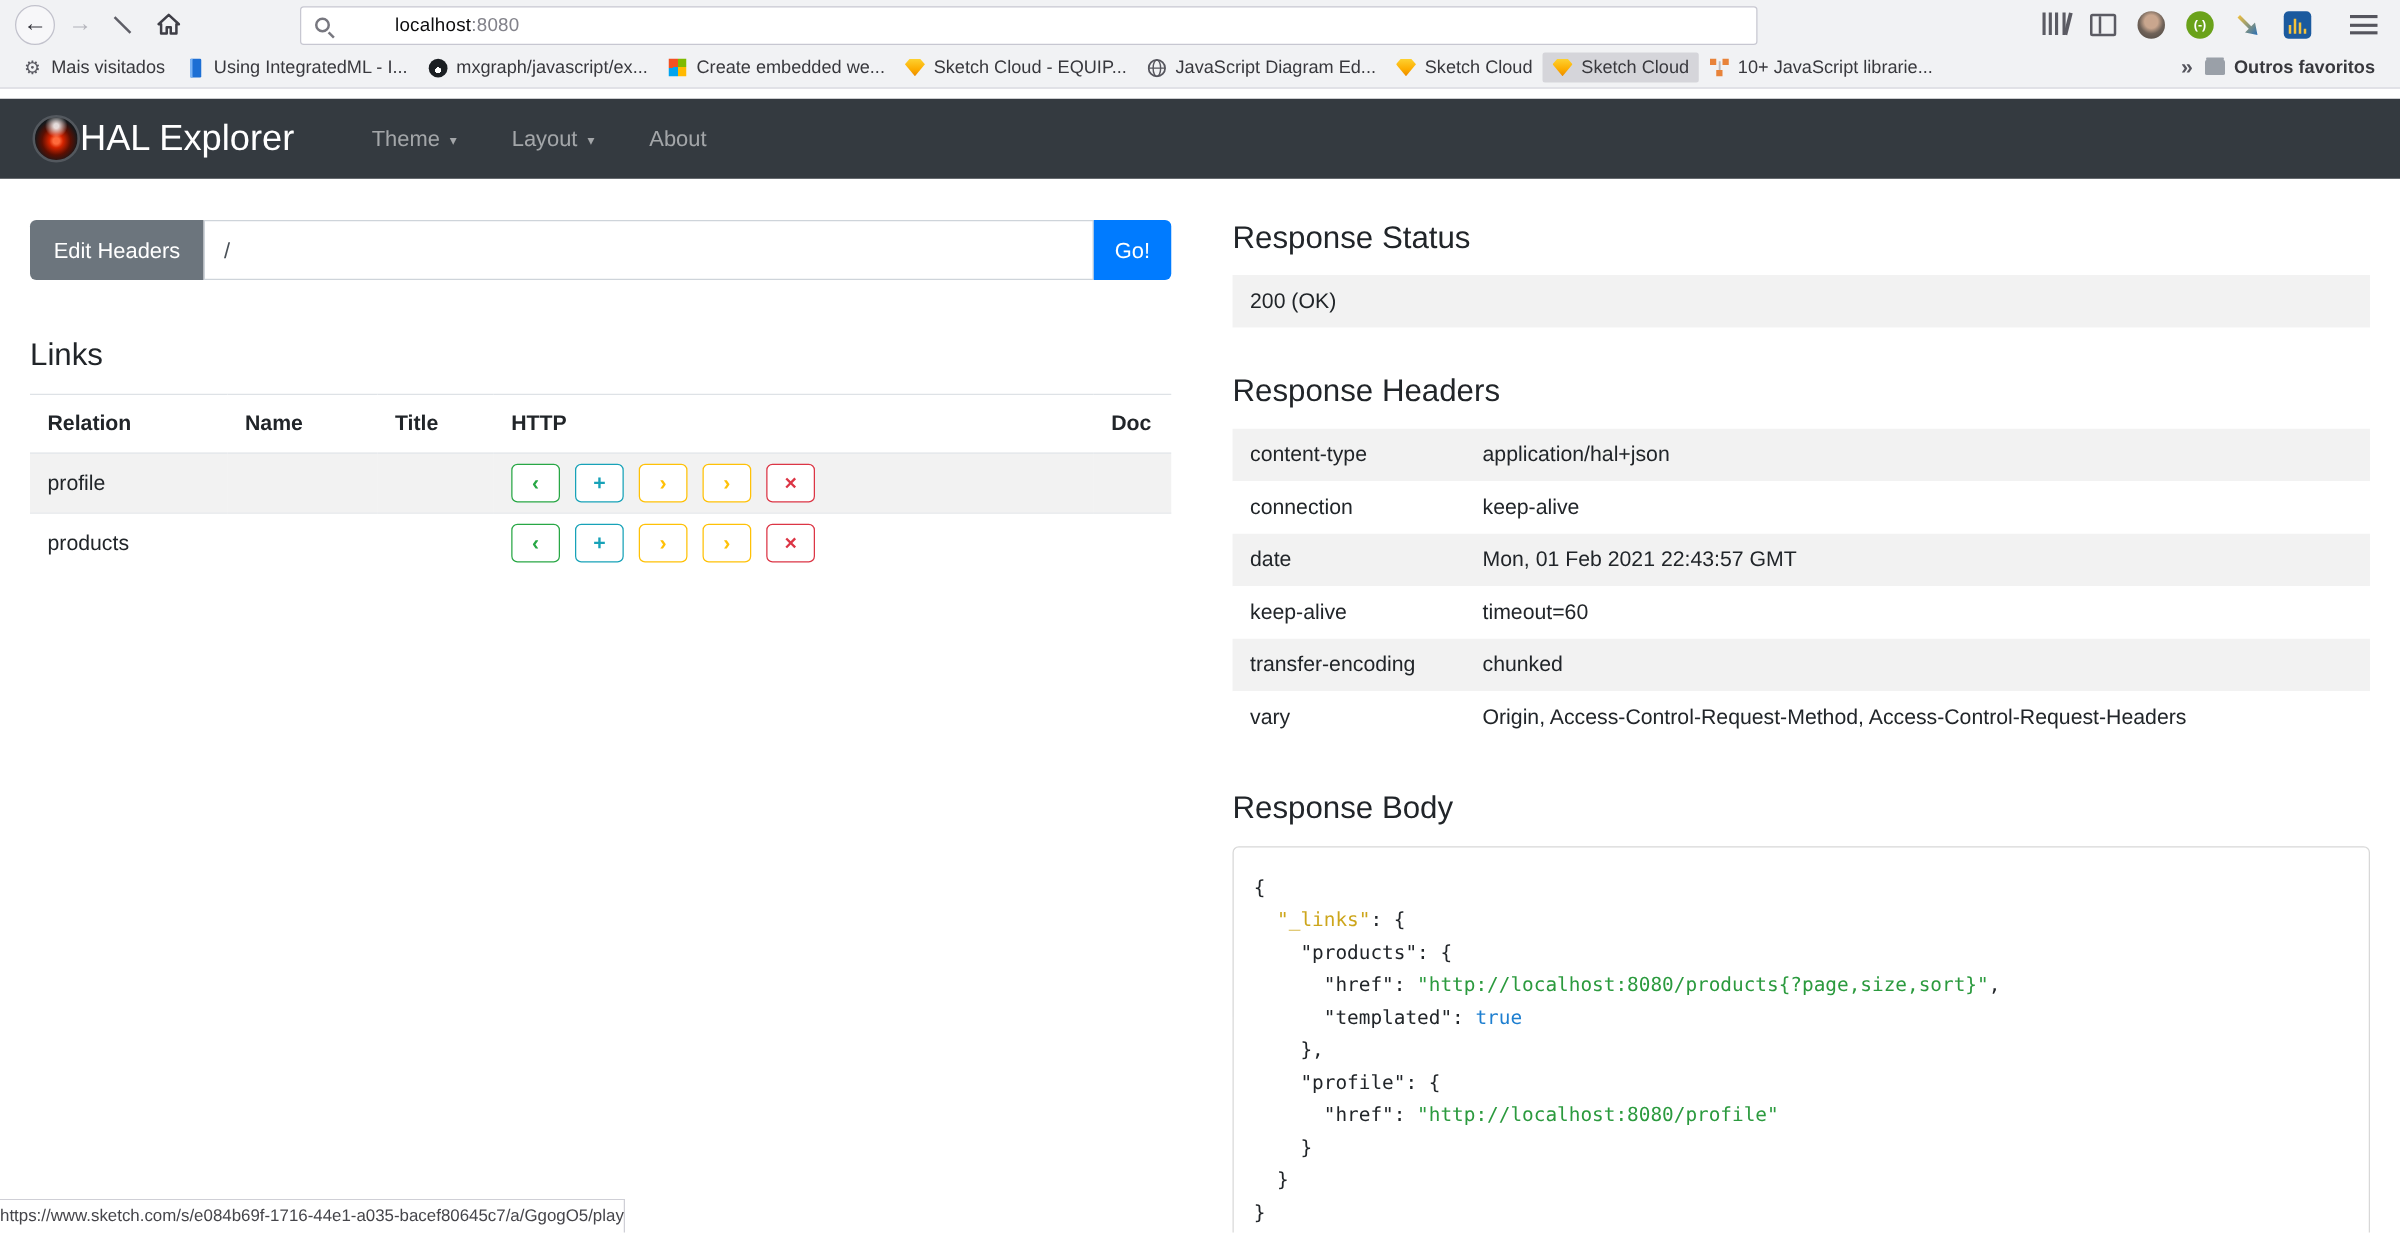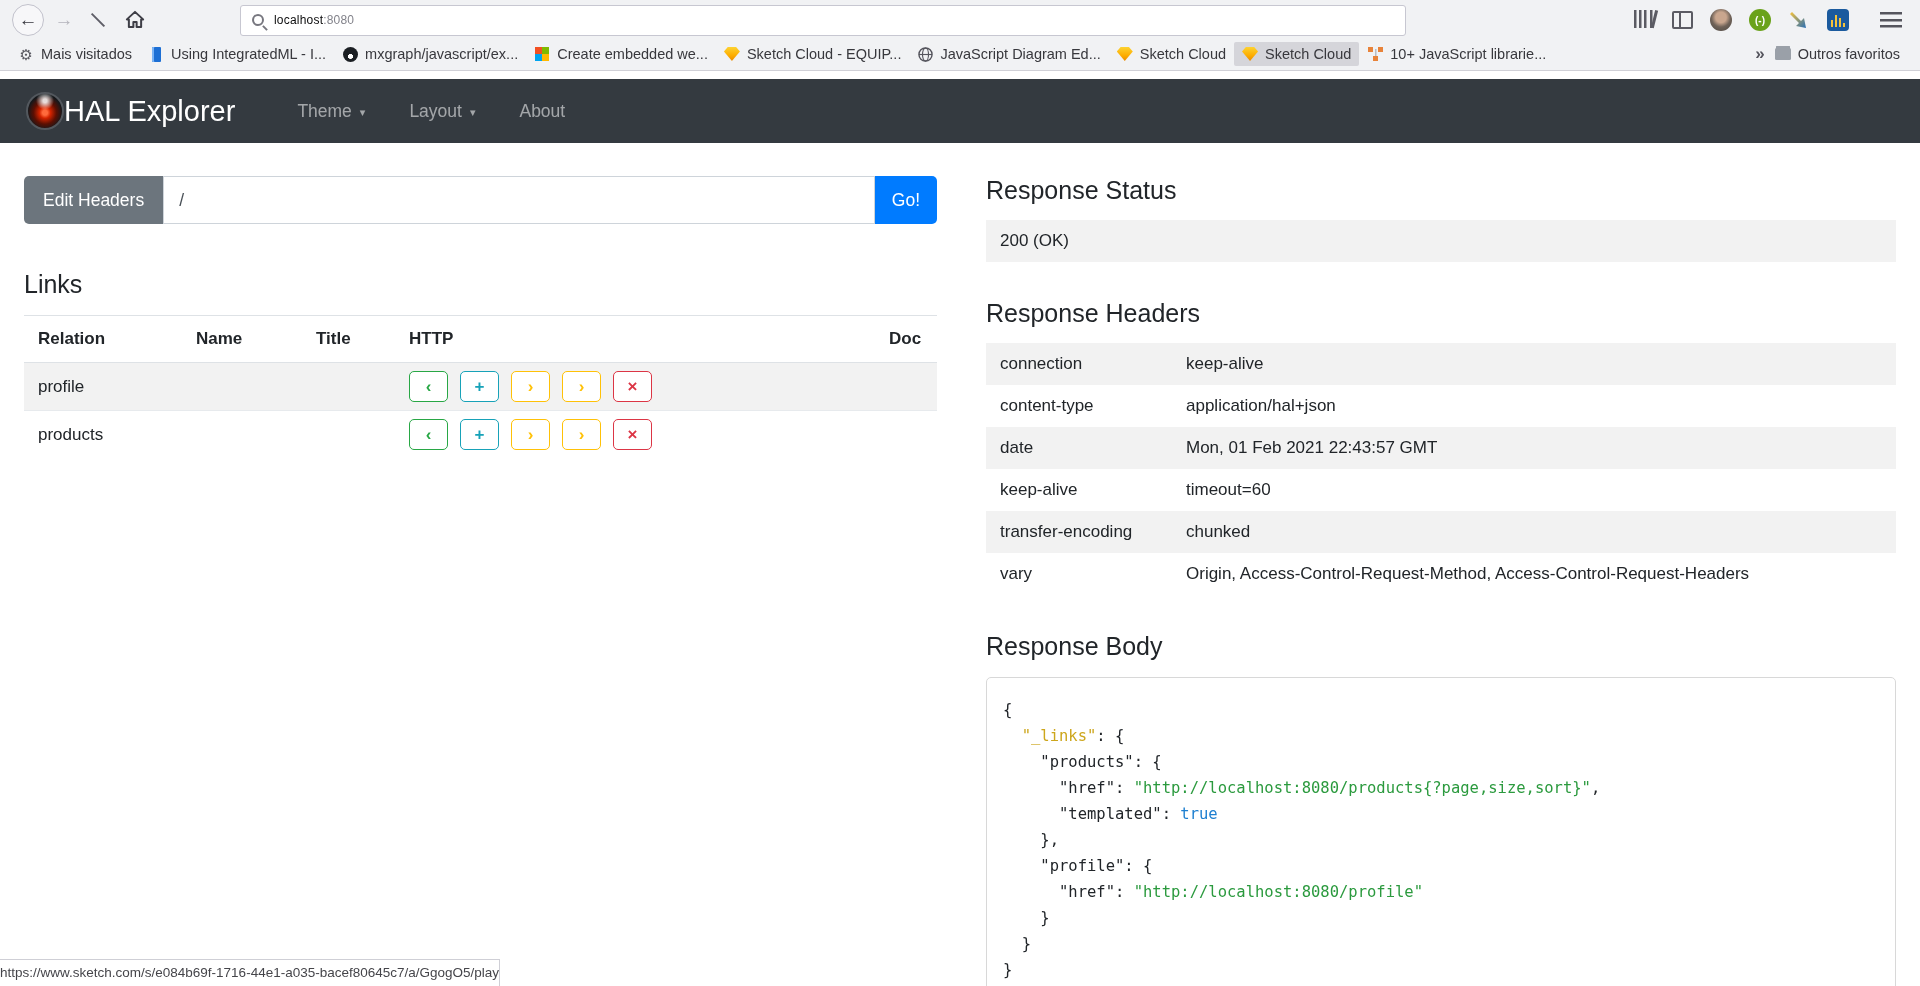--- a/index.html
+++ b/index.html
@@ -17,21 +17,21 @@
   .slash::before { content:""; position:absolute; left:13px; top:5px; width:2px; height:18px;
                    background:#5e5e66; transform:rotate(-45deg); }
   .home { width:30px; height:30px; margin-left:8px; color:#3e3e46; }
   .urlbar { width:1166px; height:31px; margin-left:90px; background:#fff;
             border:1px solid #c7c7d1; border-radius:3px; display:flex; align-items:center;
             padding:0 11px; }
   .mag { width:12px; height:12px; border:2px solid #77777f; border-radius:50%; position:relative;
          margin-right:10px; flex:0 0 auto; }
   .mag::after { content:""; position:absolute; width:2px; height:6px; background:#77777f;
                 left:10px; top:9px; transform:rotate(-45deg); }
-  .url-text { font-size:12px; color:#0c0c0d; letter-spacing:.2px; }
+  .url-text { font-size:15px; color:#0c0c0d; letter-spacing:.2px;margin-left:42px; }
   .url-port { color:#82828a; }
   .chrome-right { margin-left:auto; display:flex; align-items:center; gap:17px; padding-right:6px; }
   .lib { width:22px; height:20px; background:
          linear-gradient(#5b5b63,#5b5b63) 1px 0/2.5px 18px no-repeat,
          linear-gradient(#5b5b63,#5b5b63) 6px 0/2.5px 18px no-repeat,
          linear-gradient(#5b5b63,#5b5b63) 11px 0/2.5px 18px no-repeat,
          linear-gradient(#5b5b63,#5b5b63) 16.5px 0/2.5px 18px no-repeat;
          position:relative; }
   .lib::after{ content:""; position:absolute; right:0; top:0; width:2.5px; height:18px;
          background:#5b5b63; transform:rotate(14deg); }
@@ -68,21 +68,21 @@
   .nodes-icon::before { content:""; display:block; width:15px; height:14px;
         background:linear-gradient(#e8833a,#e8833a) 0 0/5px 5px no-repeat,
                    linear-gradient(#e8833a,#e8833a) 10px 0/5px 5px no-repeat,
                    linear-gradient(#e8833a,#e8833a) 5px 9px/5px 5px no-repeat,
                    linear-gradient(#b7bcc2,#b7bcc2) 7px 2px/1.5px 9px no-repeat; }
   .folder-icon::before { content:""; display:block; width:16px; height:12px; background:#9aa0a8;
         border-radius:1.5px; box-shadow:0 -3px 0 -1px #9aa0a8; clip-path:none; position:relative; }
   .bm-spacer { flex:1; }
   .bm-overflow { color:#55555d; font-size:17px; font-weight:bold; padding:0 10px; cursor:pointer; }
   .other-fav { display:flex; align-items:center; gap:7px; font-size:14.5px; color:#38383d;
-               padding-right:8px; cursor:pointer; }
+               padding-right:8px; cursor:pointer;font-weight:bold; }
 
   
   .gap-strip { height:8px; background:#fff; }
   .hal-nav { height:64px; background:#343a40; display:flex; align-items:center; padding:0 26px; }
   .hal-logo { width:38px; height:38px; border-radius:50%;
       background:radial-gradient(circle at 50% 20%, rgba(255,255,255,.85) 0 6%, rgba(255,255,255,0) 28%),
                  radial-gradient(circle at 50% 55%, #ff6a3c 0 10%, #d42400 22%, #5c0f02 45%, #16181b 68%);
       border:2px solid #53585e; flex:0 0 auto; }
   .hal-brand { color:#fff; font-size:29px; margin-left:0; cursor:pointer; }
   .hal-menu { display:flex; align-items:center; gap:44px; margin-left:62px; }
@@ -310,26 +310,26 @@
           <tr>
         <td>200 (OK)</td>
       </tr>
     </tbody>
       </table>
 
     <h2 class="sec rh-title">Response Headers</h2>
     <table class="headers-table">
       <tbody id="headers-body">
           <tr>
+            <td class="hk">content-type</td>
+            <td>application/hal+json</td>
+          </tr>
+          <tr>
             <td class="hk">connection</td>
             <td>keep-alive</td>
-          </tr>
-          <tr>
-            <td class="hk">content-type</td>
-            <td>application/hal+json</td>
           </tr>
           <tr>
             <td class="hk">date</td>
             <td>Mon, 01 Feb 2021 22:43:57 GMT</td>
           </tr>
           <tr>
             <td class="hk">keep-alive</td>
             <td>timeout=60</td>
           </tr>
           <tr>

